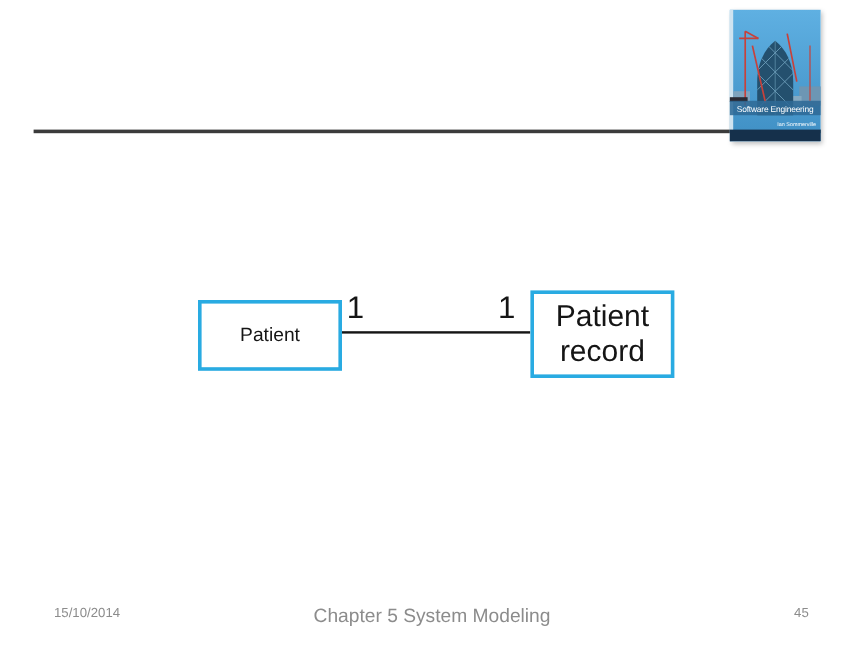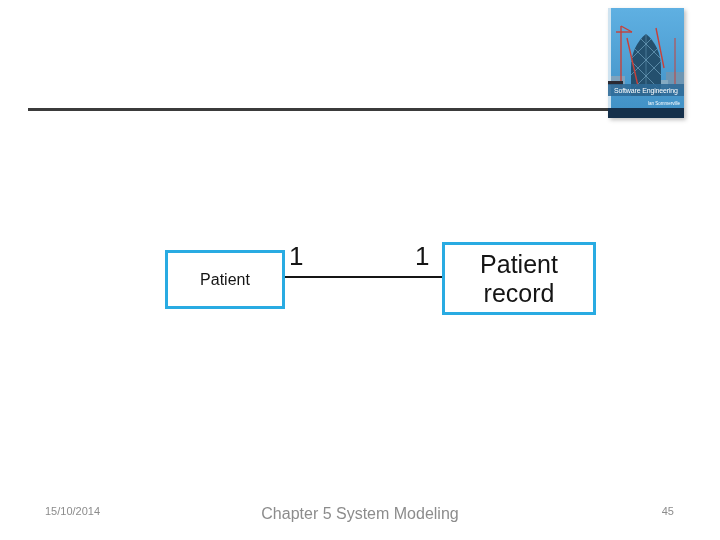--- a/index.html
+++ b/index.html
@@ -33,21 +33,21 @@
     border:3px solid #29abe2;
     background:#ffffff;
     display:flex;align-items:center;justify-content:center;
     color:#151515;text-align:center;
   }
   .class-box.left{
     left:165px;top:250px;width:120px;height:59px;
     font-size:16px;
   }
   .class-box.right{
-    left:442px;top:242px;width:154px;height:73px;
+    left:442px;top:242px;width:120px;height:73px;
     font-size:25px;line-height:29px;
     padding:0 24px;
   }
   .connector{
     position:absolute;left:285px;top:276px;
     width:157px;height:2px;background:#151515;
   }
   .multiplicity{
     position:absolute;top:243px;
     font-size:26px;color:#151515;line-height:26px;

